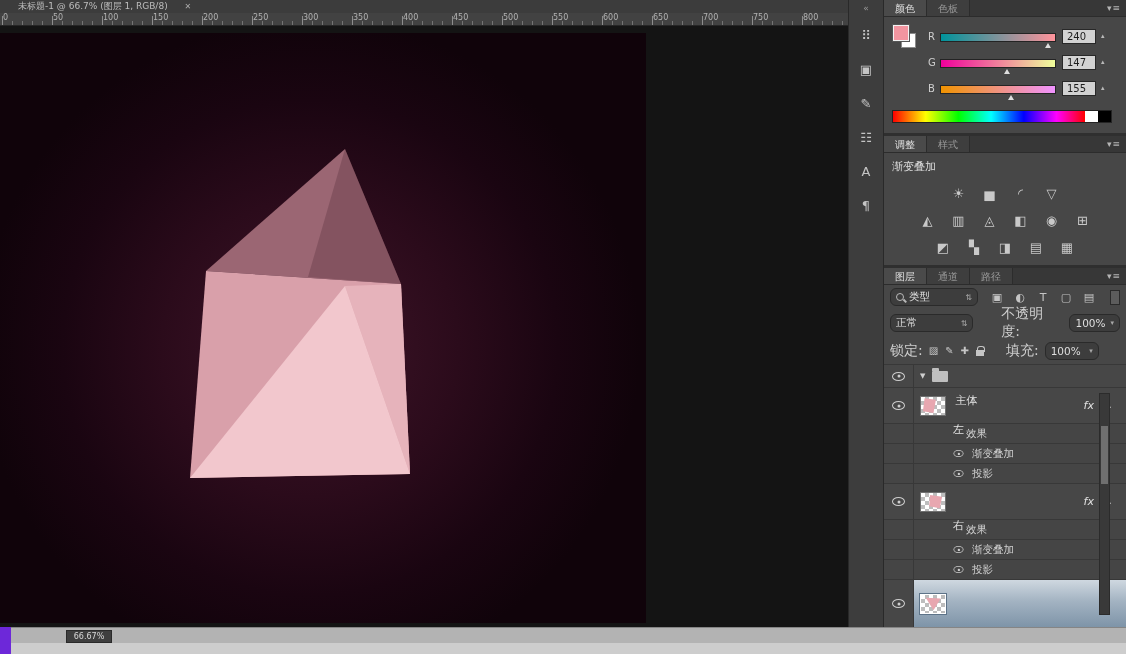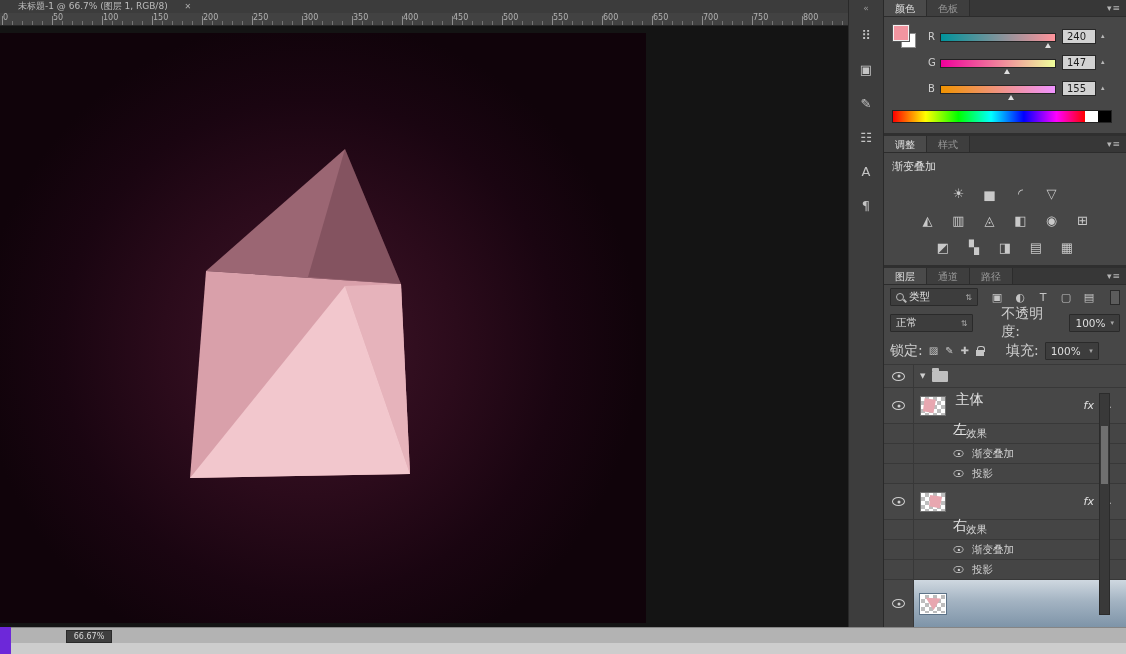--- a/index.html
+++ b/index.html
@@ -72,21 +72,21 @@
   .adj-grid { position:absolute; left:0; right:0; top:27px; }
   .adj-row { display:flex; justify-content:center; gap:13px; height:27px; align-items:center; }
   .adj-btn { min-width:18px; height:20px; display:flex; align-items:center; justify-content:center;
     font-size:13px; color:#c9c9c9; }
   
   .l-row { display:flex; align-items:center; padding:0 6px; gap:6px; font-size:10.5px; color:#d8d8d8; }
   .filter-row { height:24px; }
   .blend-row { height:28px;gap:22px; }
   .lock-row { height:28px; border-bottom:1px solid #383838; }
   .dd { display:inline-flex; align-items:center; height:18px; background:#3d3d3d;
-    border:1px solid #2a2a2a; border-radius:1px; padding:0 5px; gap:5px; font-size:10.5px; color:#dedede; }
+    border:1px solid #2a2a2a; border-radius:6px; padding:0 5px; gap:5px; font-size:10.5px; color:#dedede; }
   .dd .updown { margin-left:auto; font-size:8px; color:#a8a8a8; }
   .dd .ddarrow { margin-left:auto; font-size:7px; color:#a8a8a8; }
   .dd-type { width:88px; }
   .dd-blend { width:106px; }
   .dd-small { width:54px; }
   .mag { position:relative; width:8px; height:8px; border:1.5px solid #b9b9b9; border-radius:50%;
     flex:0 0 8px; }
   .mag::after { content:""; position:absolute; width:4px; height:1.5px; background:#b9b9b9;
     right:-4px; bottom:-1px; transform:rotate(45deg); }
   .filter-icons { display:flex; gap:9px; margin-left:6px; font-size:11px; color:#c5c5c5; }
@@ -123,21 +123,21 @@
   .thumb { position:relative; width:26px; height:20px; background-color:#fff;
     background-image:
       linear-gradient(45deg,#bdbdbd 25%,transparent 25%,transparent 75%,#bdbdbd 75%),
       linear-gradient(45deg,#bdbdbd 25%,transparent 25%,transparent 75%,#bdbdbd 75%);
     background-size:8px 8px; background-position:0 0,4px 4px; border:1px solid #6f6f6f; }
   .thumb::after { content:""; position:absolute; inset:0; background:#e8a7b0; }
   .thumb-left::after  { clip-path:polygon(15% 10%,62% 18%,52% 92%,8% 82%); }
   .thumb-right::after { clip-path:polygon(38% 14%,88% 24%,78% 88%,34% 76%); }
   .thumb-sel::after   { clip-path:polygon(20% 18%,82% 22%,52% 88%); }
   .thumb.selbox { border:1px solid #ffffff; box-shadow:0 0 0 1px #5d7388; }
-  .lname { font-size:14px;margin-top:48px; }
+  .lname { font-size:11px;margin-top:48px; }
   .fx-badge { position:absolute; right:32px; font-style:italic; font-size:11px; color:#e0e0e0; }
   .fx-caret { position:absolute; right:15px; font-size:7px; color:#bdbdbd; }
   .vscroll { position:absolute; right:16px; top:125px; bottom:12px; width:11px;
     background:#393939; border:1px solid #2b2b2b; }
   .vthumb { position:absolute; left:1px; right:1px; top:32px; height:58px; background:#707070; }
   
   .bottombar { position:absolute; left:11px; top:627px; width:1126px; height:27px;
     background:#b3b3b3; border-top:1px solid #858585; }
   .bottombar::after { content:""; position:absolute; left:0; right:0; bottom:0; height:11px;
     background:#cdcdcd; }

